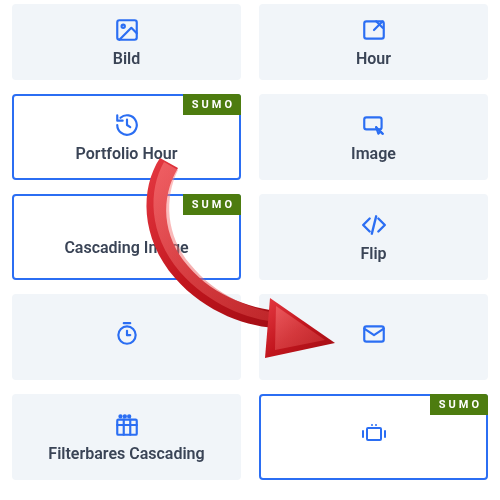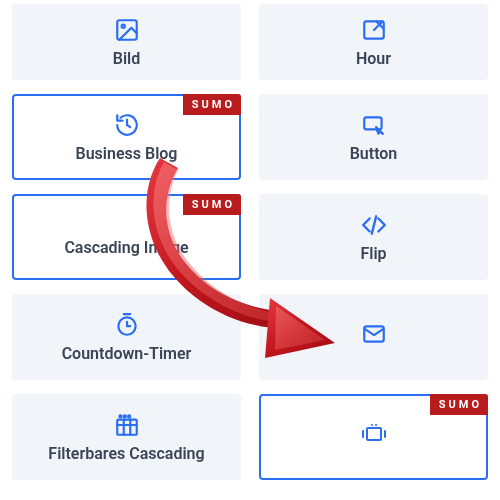--- a/index.html
+++ b/index.html
@@ -42,21 +42,21 @@
     white-space: nowrap;
     overflow: hidden;
     text-overflow: ellipsis;
     max-width: 100%;
     padding: 0 6px;
   }
   .badge {
     position: absolute;
     top: -2px;
     right: -2px;
-    background: #b91c1c;
+    background: #4d7c0f;
     color: #fff;
     font-size: 11px;
     font-weight: 700;
     letter-spacing: 3px;
     padding: 4px 6px 4px 9px;
     border-radius: 0 3px 0 0;
   }
   .arrow-container {
     position: absolute;
     left: 130px;
@@ -96,32 +96,32 @@
 
   <div class="module selected">
     <span class="badge">SUMO</span>
     <span class="icon">
       <svg width="26" height="26" viewBox="0 0 24 24" fill="none" stroke="currentColor" stroke-width="2" stroke-linecap="round" stroke-linejoin="round">
           <path d="M3 12a9 9 0 1 0 3-6.7"></path>
           <polyline points="3 3 3 8 8 8"></polyline>
           <polyline points="12 7 12 12 15 14"></polyline>
         </svg>
     </span>
-    <span class="label">Business Blog</span>
+    <span class="label">Portfolio Hour</span>
   </div>
 
   <div class="module">
     <span class="icon">
       <svg width="26" height="26" viewBox="0 0 24 24" fill="none" stroke="currentColor" stroke-width="2" stroke-linecap="round" stroke-linejoin="round">
           <rect x="3" y="5" width="16" height="11" rx="2"></rect>
           <path d="M14 14l6 6"></path>
           <path d="M14 14l2 6 2-2 2 2"></path>
         </svg>
     </span>
-    <span class="label">Button</span>
+    <span class="label">Image</span>
   </div>
 
   <div class="module selected">
     <span class="badge">SUMO</span>
     <span class="icon" style="visibility:hidden;height:0;margin:0">
       <svg width="1" height="1"></svg>
     </span>
     <span class="label" style="margin-top:20px">Cascading Image</span>
   </div>
 
@@ -138,21 +138,20 @@
 
   <div class="module">
     <span class="icon">
       <svg width="26" height="26" viewBox="0 0 24 24" fill="none" stroke="currentColor" stroke-width="2" stroke-linecap="round" stroke-linejoin="round">
           <circle cx="12" cy="13" r="8"></circle>
           <line x1="12" y1="9" x2="12" y2="13"></line>
           <line x1="12" y1="13" x2="15" y2="13"></line>
           <line x1="9" y1="2" x2="15" y2="2"></line>
         </svg>
     </span>
-    <span class="label">Countdown-Timer</span>
   </div>
 
   <div class="module">
     <span class="icon">
       <svg width="26" height="26" viewBox="0 0 24 24" fill="none" stroke="currentColor" stroke-width="2" stroke-linecap="round" stroke-linejoin="round">
           <rect x="3" y="5" width="18" height="14" rx="2"></rect>
           <polyline points="3 7 12 13 21 7"></polyline>
         </svg>
     </span>
   </div>

